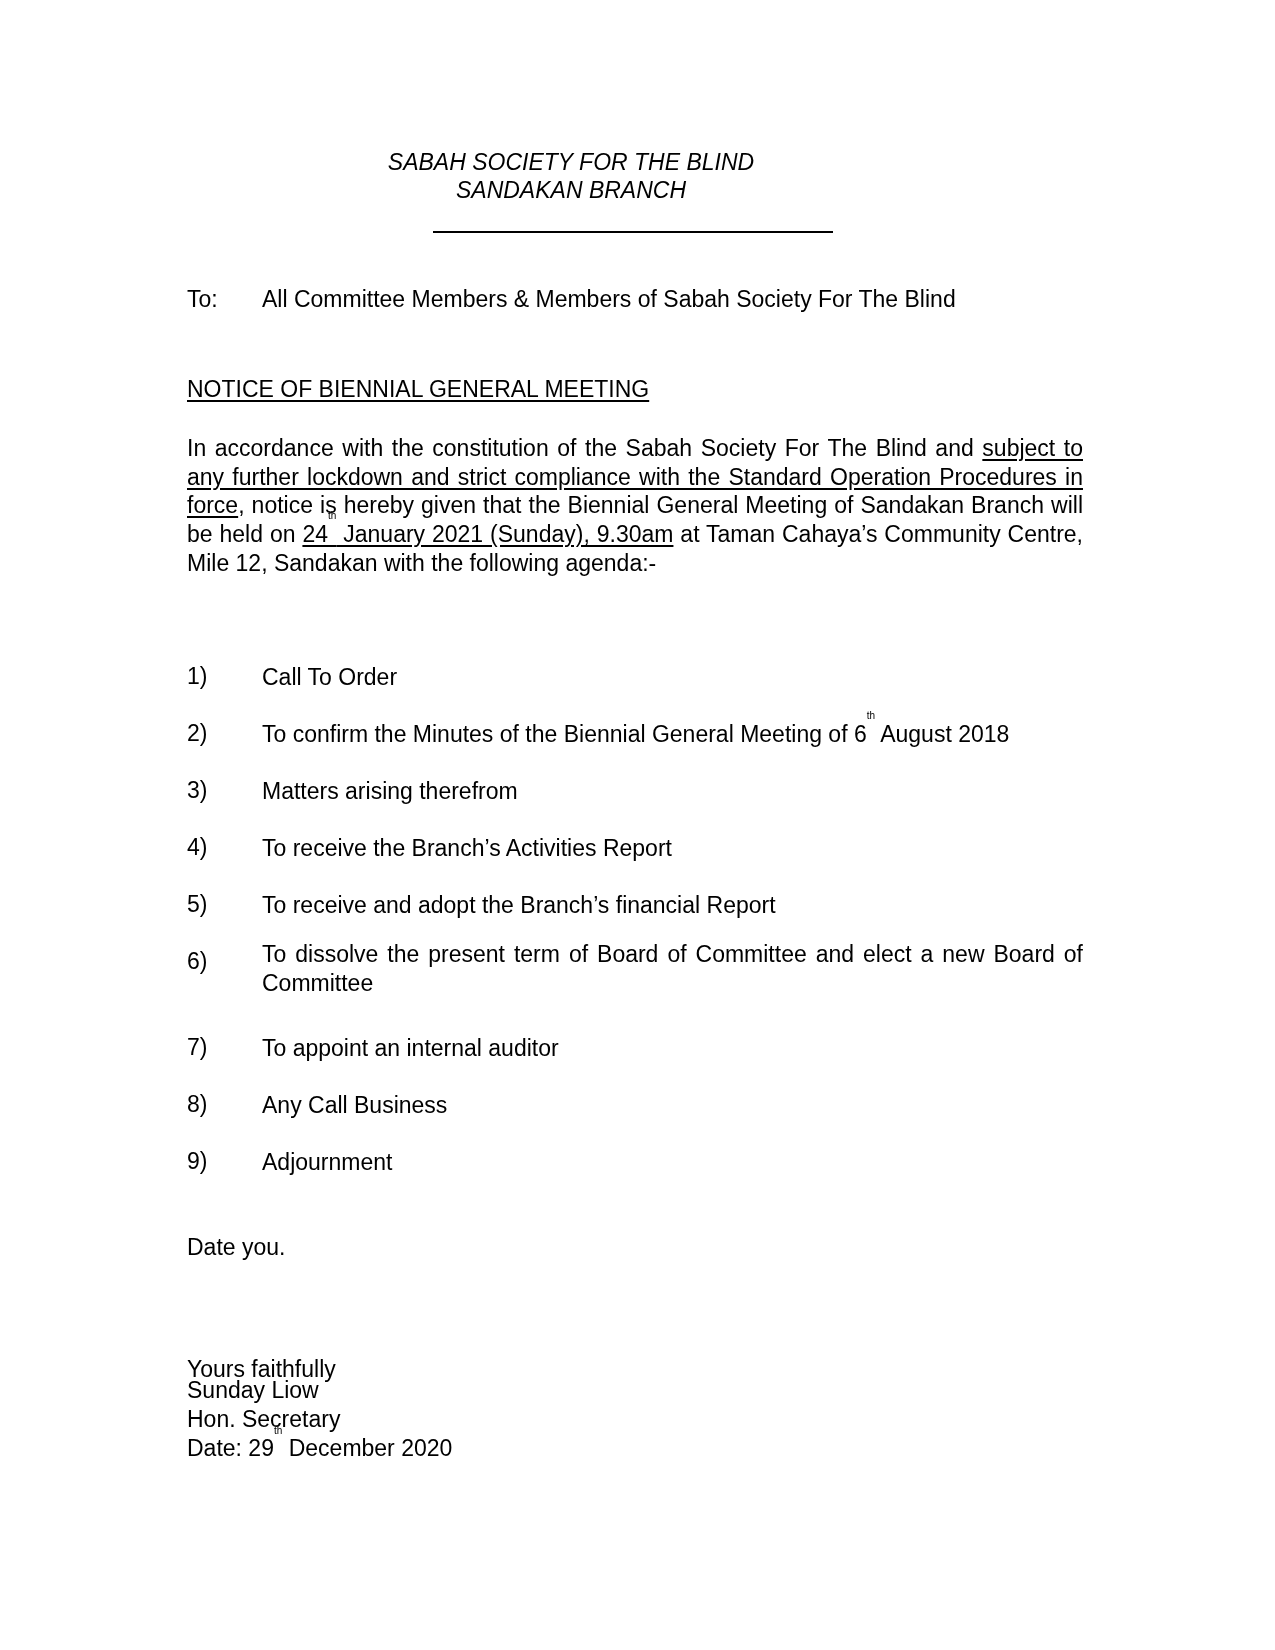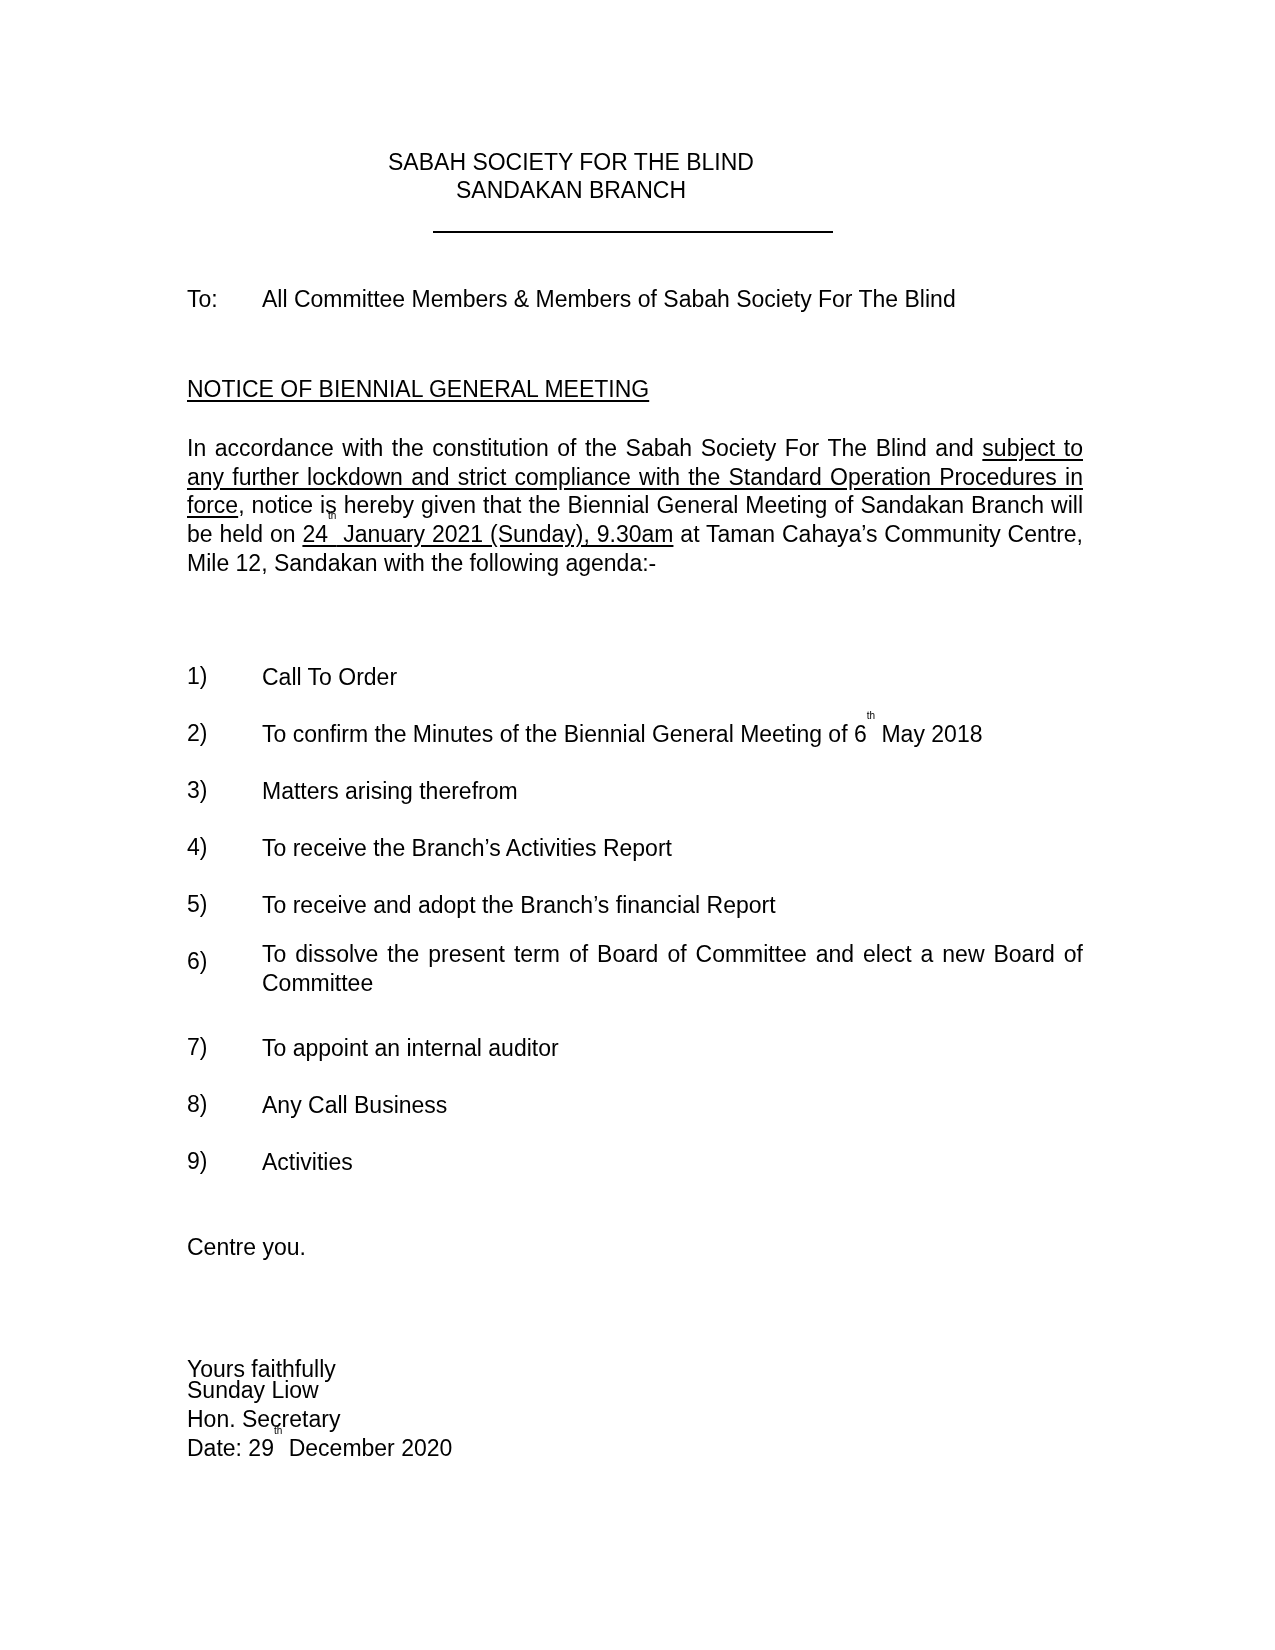--- a/index.html
+++ b/index.html
@@ -1,19 +1,19 @@
 <!DOCTYPE html>
 <html><head>
   <meta charset="utf-8">
   <style>
     html, body { margin: 0; padding: 0; background: #ffffff; }
     body { width: 1275px; height: 1650px; position: relative; overflow: hidden;
       font-family: "Liberation Sans", sans-serif; color: #000; font-size: 23px; }
     .abs { position: absolute; }
-    .center { text-align: center; left: 0; width: 1142px; }
+    .center { text-align: center; left: 0; width: 1142px; font-style: italic; }
     .hdr { line-height: 28px; }
     .rule { position: absolute; left: 433px; top: 231px; width: 400px; height: 0; border-top: 2px solid #000; }
     .para { position: absolute; left: 187px; top: 434px; width: 896px; line-height: 28.7px; text-align: justify; text-align-last: left; }
     .u { text-decoration: underline; text-underline-offset: 3px; }
     sup { font-size: 10px; vertical-align: top; position: relative; top: -4px; line-height: 0; }
     .num { position: absolute; left: 187px; }
     .item { position: absolute; left: 262px; width: 821px; line-height: 28.7px; text-align: justify; text-align-last: left; }
   </style>
 </head>
 <body>
@@ -28,42 +28,42 @@
 
   <div class="abs u" style="left:187px; top:376px;">NOTICE OF BIENNIAL GENERAL MEETING</div>
 
   <div class="para"><span>In accordance with the constitution of the Sabah Society For The Blind and </span><span class="u">subject to any further lockdown and strict compliance with the Standard Operation Procedures in force</span><span>, notice is hereby given that the Biennial General Meeting of Sandakan Branch will be held on </span><span class="u"><span>24</span><sup>th</sup><span> January 2021 (Sunday), 9.30am</span></span><span> at Taman Cahaya’s Community Centre, Mile 12, Sandakan with the following agenda:-</span></div>
 
   <div>
     <div class="num" style="top:663px;">1)</div>
     <div class="item" style="top:663px;">Call To Order</div>
 
     <div class="num" style="top:720px;">2)</div>
-    <div class="item" style="top:720px;"><span>To confirm the Minutes of the Biennial General Meeting of 6</span><sup>th</sup><span> May 2018</span></div>
+    <div class="item" style="top:720px;"><span>To confirm the Minutes of the Biennial General Meeting of 6</span><sup>th</sup><span> August 2018</span></div>
 
     <div class="num" style="top:777px;">3)</div>
     <div class="item" style="top:777px;">Matters arising therefrom</div>
 
     <div class="num" style="top:834px;">4)</div>
     <div class="item" style="top:834px;">To receive the Branch’s Activities Report</div>
 
     <div class="num" style="top:891px;">5)</div>
     <div class="item" style="top:891px;">To receive and adopt the Branch’s financial Report</div>
 
     <div class="num" style="top:948px;">6)</div>
     <div class="item" style="top:940px;">To dissolve the present term of Board of Committee and elect a new Board of Committee</div>
 
     <div class="num" style="top:1034px;">7)</div>
     <div class="item" style="top:1034px;">To appoint an internal auditor</div>
 
     <div class="num" style="top:1091px;">8)</div>
     <div class="item" style="top:1091px;">Any Call Business</div>
 
     <div class="num" style="top:1148px;">9)</div>
-    <div class="item" style="top:1148px;">Activities</div>
+    <div class="item" style="top:1148px;">Adjournment</div>
   </div>
 
-  <div class="abs" style="left:187px; top:1234px;">Centre you.</div>
+  <div class="abs" style="left:187px; top:1234px;">Date you.</div>
   <div class="abs" style="left:187px; top:1316px;margin-top:40px;">Yours faithfully</div>
   <div class="abs" style="left:187px; top:1377px;">Sunday Liow</div>
   <div class="abs" style="left:187px; top:1406px;">Hon. Secretary</div>
   <div class="abs" style="left:187px; top:1435px;"><span>Date: 29</span><sup>th</sup><span> December 2020</span></div>
 </div>
 
 </body></html>

